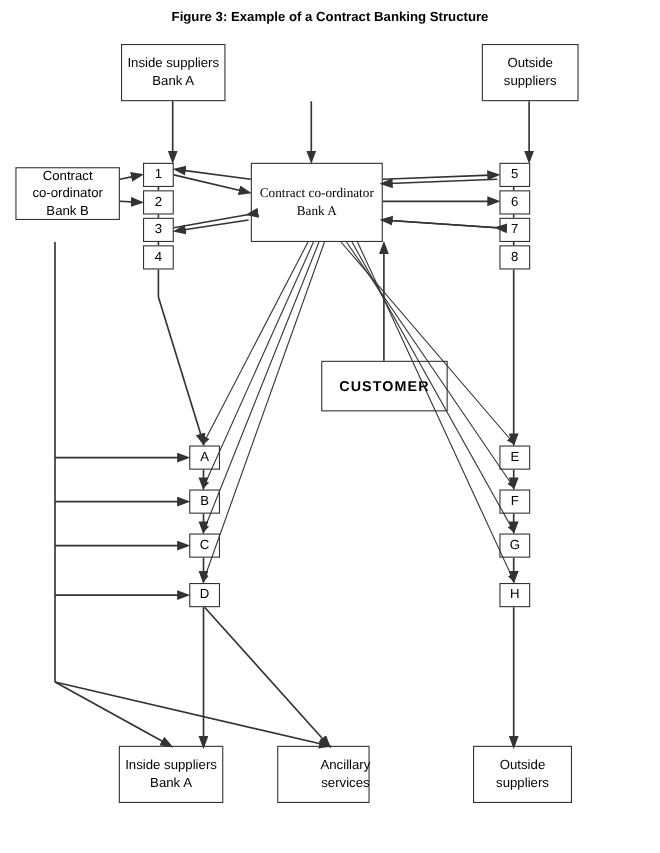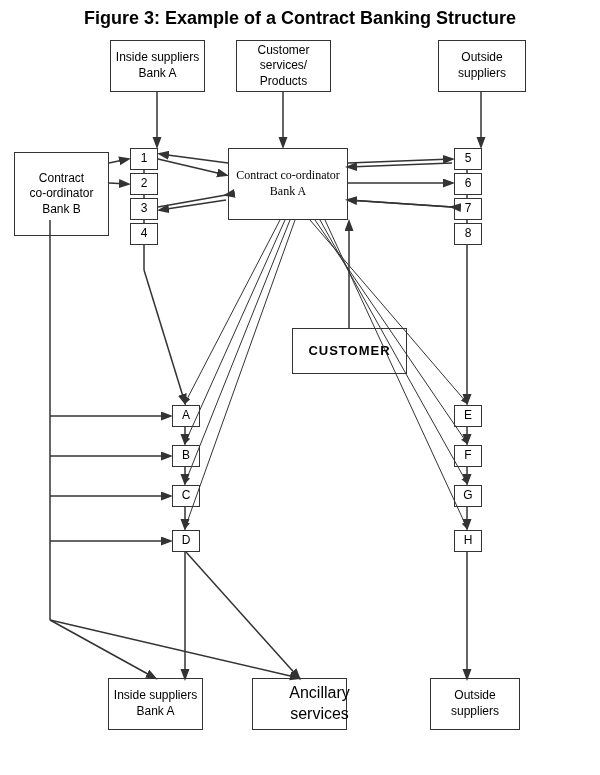--- a/index.html
+++ b/index.html
@@ -37,38 +37,37 @@
       font-size: 12px;
     }
     .box.small {
       width: 28px;
       height: 22px;
       font-size: 12px;
     }
     .title-text {
       text-align: center;
       font-weight: bold;
-      font-size: 18px;
+      font-size: 12px;
       position: absolute;
       width: 580px;
       left: 10px;
       top: 8px;
     }
   </style>
 </head>
 <body>
 
 <div class="page">
   <div class="title-text">Figure 3: Example of  a Contract Banking Structure</div>
 
   <div class="box" style="left:110px;top:40px;width:95px;height:52px;font-size:12px;">Inside suppliers<br>Bank A</div>
-  <div class="box" style="left:236px;top:40px;width:95px;height:52px;font-size:12px;">Customer services/<br>Products</div>
   <div class="box" style="left:438px;top:40px;width:88px;height:52px;font-size:12px;">Outside suppliers</div>
 
-  <div class="box" style="left:14px;top:152px;width:95px;height:84px;font-size:12px;">Contract<br>co-ordinator<br>Bank B</div>
+  <div class="box" style="left:14px;top:152px;width:95px;height:48px;font-size:12px;">Contract<br>co-ordinator<br>Bank B</div>
 
   <div class="box small" style="left:130px;top:148px;">1</div>
   <div class="box small" style="left:130px;top:173px;">2</div>
   <div class="box small" style="left:130px;top:198px;">3</div>
   <div class="box small" style="left:130px;top:223px;">4</div>
 
   <div class="box" style="left:228px;top:148px;width:120px;height:72px;font-size:12px;font-family:Liberation Serif, serif;">Contract co-ordinator<br>Bank A</div>
 
   <div class="box small" style="left:454px;top:148px;">5</div>
   <div class="box small" style="left:454px;top:173px;">6</div>
@@ -81,21 +80,21 @@
   <div class="box small" style="left:172px;top:445px;">B</div>
   <div class="box small" style="left:172px;top:485px;">C</div>
   <div class="box small" style="left:172px;top:530px;">D</div>
 
   <div class="box small" style="left:454px;top:405px;">E</div>
   <div class="box small" style="left:454px;top:445px;">F</div>
   <div class="box small" style="left:454px;top:485px;">G</div>
   <div class="box small" style="left:454px;top:530px;">H</div>
 
   <div class="box" style="left:108px;top:678px;width:95px;height:52px;font-size:12px;">Inside suppliers<br>Bank A</div>
-  <div class="box" style="left:252px;top:678px;width:95px;height:52px;font-size:16px;padding-left:40px;">Ancillary services</div>
+  <div class="box" style="left:252px;top:678px;width:84px;height:52px;font-size:12px;padding-left:40px;">Ancillary services</div>
   <div class="box" style="left:430px;top:678px;width:90px;height:52px;font-size:12px;">Outside suppliers</div>
 
   <svg>
     <defs>
       <marker id="arr" markerWidth="8" markerHeight="8" refX="6" refY="3" orient="auto">
         <path d="M0,0 L0,6 L8,3 z" fill="#333"></path>
       </marker>
       <marker id="arr2" markerWidth="8" markerHeight="8" refX="2" refY="3" orient="auto">
         <path d="M8,0 L8,6 L0,3 z" fill="#333"></path>
       </marker>

